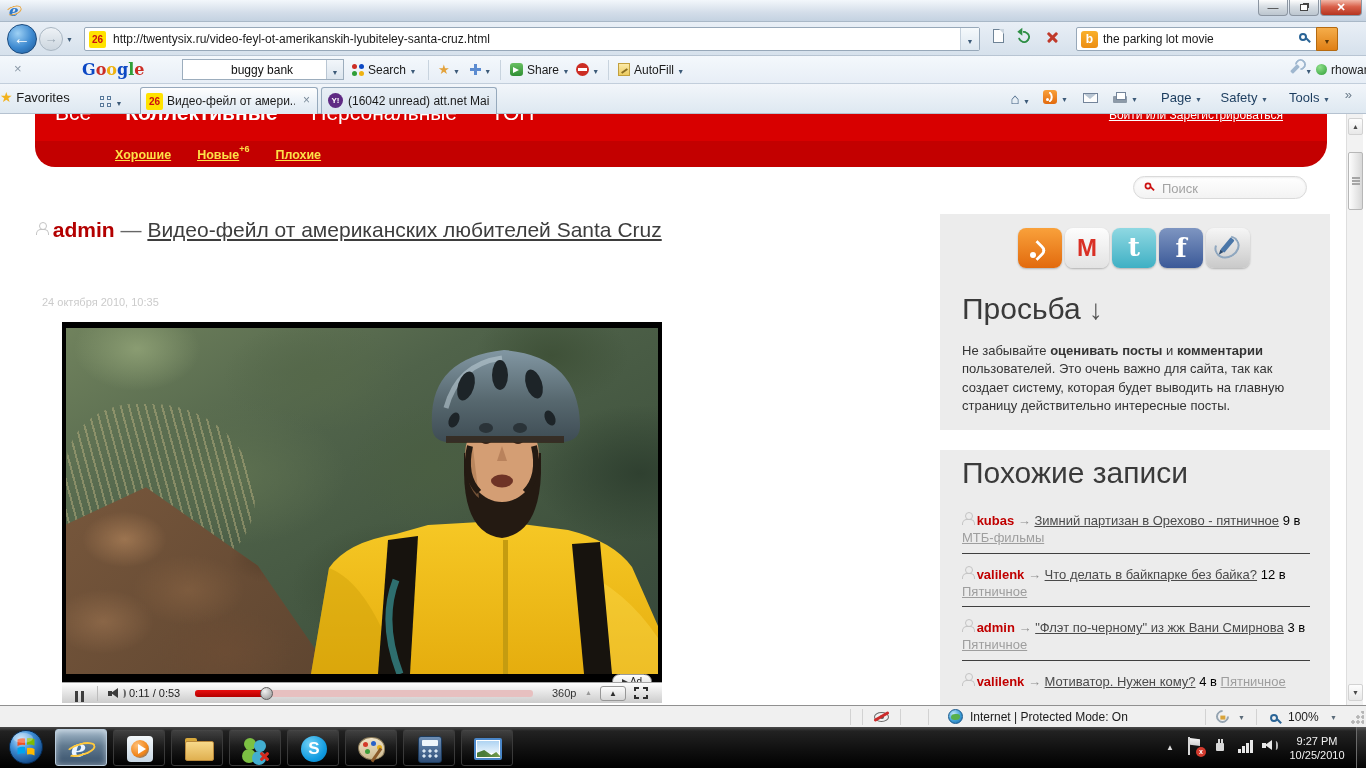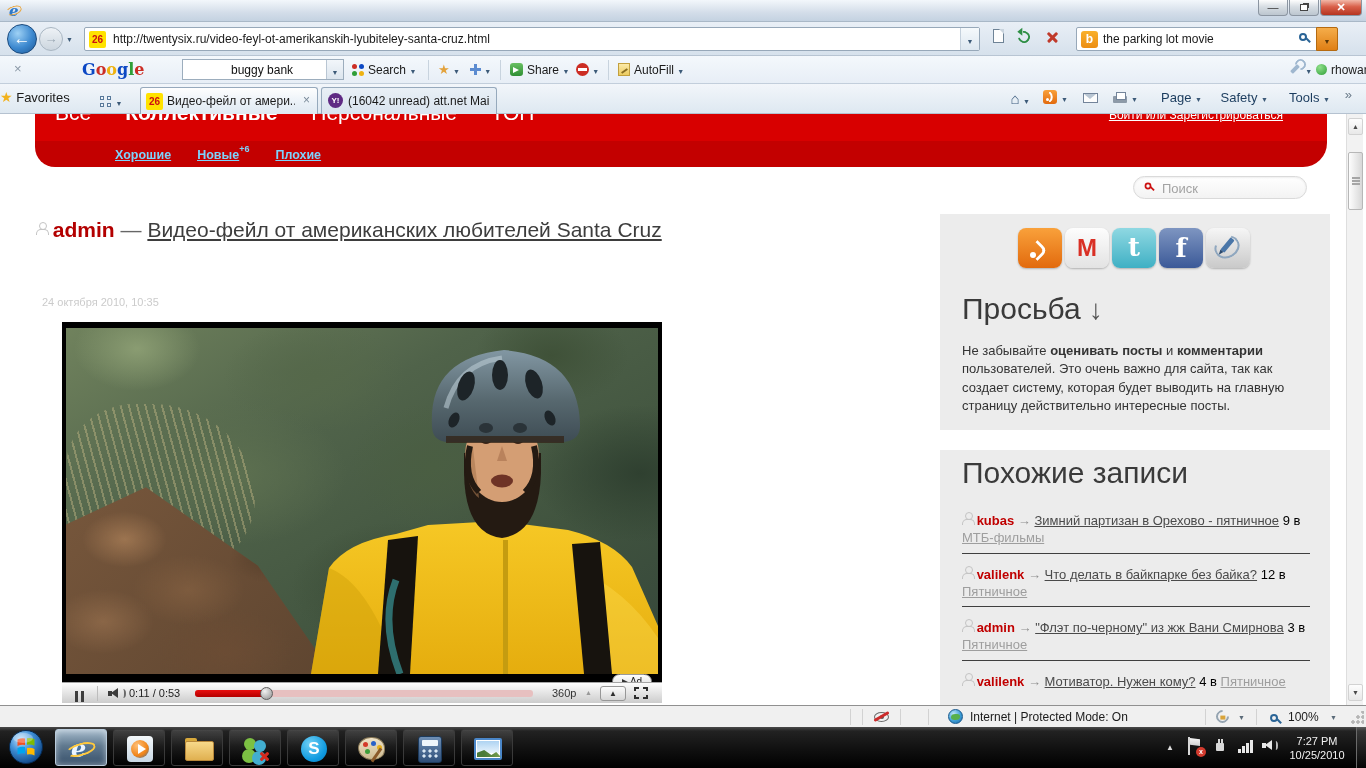--- a/index.html
+++ b/index.html
@@ -108,21 +108,21 @@
   .printer::after { content:''; position:absolute; left:3px; top:0; width:8px; height:6px; background:#fff; border:1px solid #73849a; }
 
   
   .page { position:absolute; left:0; top:114px; width:1366px; height:591px; background:#fff; overflow:hidden; }
   .band1 { position:absolute; left:35px; top:0; width:1292px; height:27px; background:#d80000; overflow:hidden; }
   .band2 { position:absolute; left:35px; top:27px; width:1292px; height:26px; background:#c30000; border-radius:0 0 24px 20px; }
   .mainnav { position:absolute; left:20px; top:-13px; font-size:21px; color:#fff; white-space:nowrap; }
   .mainnav span { margin-right:34px; }
   .auth { position:absolute; right:44px; top:-6px; font-size:12px; color:#fff; text-decoration:underline; white-space:nowrap; }
   .subnav { position:absolute; left:80px; top:5px; font-size:12.5px; font-weight:bold; color:#fff; }
-  .subnav a { color:#7dd3fc; text-decoration:underline; margin-right:26px; }
+  .subnav a { color:#fde047; text-decoration:underline; margin-right:26px; }
   .subnav sup { font-size:9px; text-decoration:none; display:inline-block; transform:translateY(-2px); }
   .sitesearch { position:absolute; left:1133px; top:62px; width:174px; height:23px; border:1px solid #dadada;
                 border-radius:12px; background:linear-gradient(#fff,#f3f3f3); box-shadow:inset 0 1px 2px rgba(0,0,0,.07); }
   .sitesearch .mag { color:#cc1111; position:absolute; left:10px; top:5px; transform:scale(.85); }
   .sitesearch .ph { position:absolute; left:28px; top:4px; font-size:13px; color:#a3a3a3; }
   .pico { display:inline-block; position:relative; width:11px; height:13px; }
   .pico::before { content:''; position:absolute; left:2.5px; top:0; width:6px; height:6px; border:1.4px solid #c4c4c4; border-radius:50%; }
   .pico::after { content:''; position:absolute; left:0; bottom:0; width:11px; height:5px; border:1.4px solid #c4c4c4; border-bottom:none; border-radius:5px 5px 0 0; }
   .posthead { position:absolute; left:36px; top:102px; width:672px; font-size:21px; line-height:27px; }
   .posthead .author { color:#b30000; font-weight:bold; }
@@ -614,19 +614,19 @@
     <span class="tbars">
       <i style="left:0;height:4px;"></i>
         <i style="left:4px;height:7px;"></i>
         <i style="left:8px;height:10px;"></i>
         <i style="left:12px;height:13px;"></i>
     </span>
     <span class="tspk">
         <span class="arc"></span>
       </span>
     <div class="clock">
-      <div>7:27 PM</div>
+      <div>9:27 PM</div>
       <div>10/25/2010</div>
     </div>
     <div class="showdesk"></div>
   </div>
 
 </div>
 
 </body></html>

